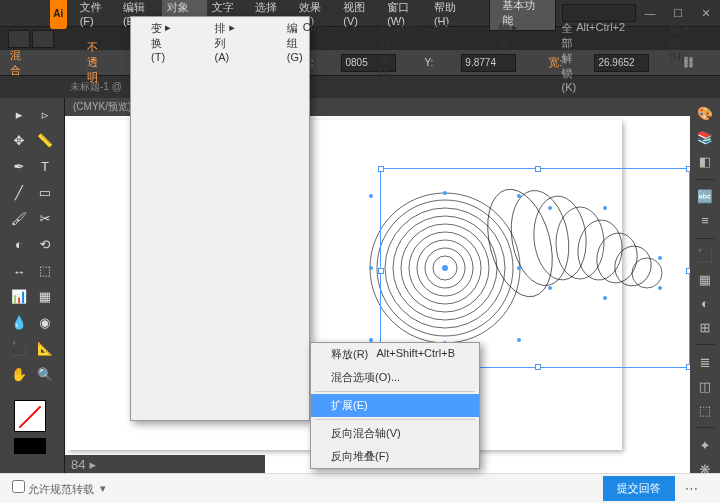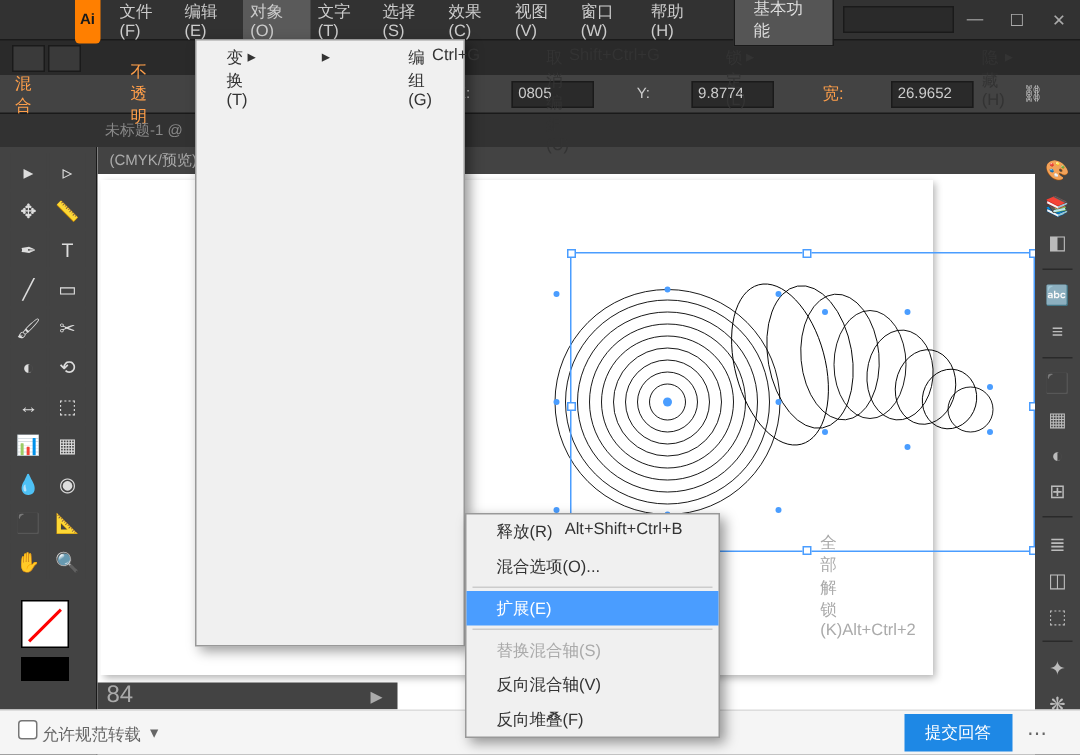--- a/index.html
+++ b/index.html
@@ -24,31 +24,31 @@
   .swatch-main:after { content: ''; position: absolute; width: 100%; height: 2px; background: red; top: 50%; left: 0; transform: rotate(-45deg); }
   .canvas-area { flex: 1; background: #fff; position: relative; overflow: hidden; }
   .canvas-header { height: 18px; background: #434343; color: #aaa; font-size: 10px; padding-left: 8px; display: flex; align-items: center; }
   .artboard { position: absolute; top: 22px; left: 2px; width: 555px; height: 330px; background: #fff; box-shadow: 2px 2px 5px rgba(0,0,0,.3); }
   .spiral-svg { position: absolute; top: 40px; left: 300px; width: 320px; height: 250px; }
   .selection-box { position: absolute; border: 1px solid #4a9dff; top: 70px; left: 315px; width: 310px; height: 200px; }
   .sel-handle { position: absolute; width: 6px; height: 6px; background: #fff; border: 1px solid #4a9dff; }
   .right-panel { width: 30px; background: #434343; display: flex; flex-direction: column; align-items: center; padding-top: 6px; gap: 4px; }
   .panel-icon { width: 20px; height: 20px; color: #bbb; font-size: 13px; display: flex; align-items: center; justify-content: center; cursor: pointer; }
   .dropdown { position: absolute; background: #f0f0f0; border: 1px solid #999; box-shadow: 3px 3px 8px rgba(0,0,0,.4); font-size: 11px; color: #333; z-index: 100; }
-  .dropdown.main { top: 26px; left: 130px; width: 180px; }
+  .dropdown.main { top: 16px; left: 130px; width: 180px; }
   .dropdown.sub { top: 342px; left: 310px; width: 170px; }
   .dd-item { padding: 4px 24px 4px 20px; display: flex; justify-content: space-between; cursor: pointer; }
   .dd-item.hl { background: #4a9dff; color: #fff; }
-  .dd-item.disabled { color: #aaa; align-items: flex-end; }
+  .dd-item.disabled { color: #aaa; }
   .dd-sep { height: 1px; background: #ccc; margin: 2px 4px; }
   .dd-arrow { float: right; }
   .bottom-bar { position: absolute; bottom: 0; left: 0; right: 0; height: 30px; background: #f5f5f5; display: flex; align-items: center; padding: 0 12px; font-size: 11px; color: #666; border-top: 1px solid #ddd; }
   .btn-blue { background: #1e88e5; color: #fff; padding: 5px 14px; border: none; font-size: 11px; margin-left: auto; cursor: pointer; }
   .btn-plain { padding: 5px 10px; color: #666; border: none; background: none; cursor: pointer; }
-  .status-bar { position: absolute; bottom: 30px; left: 65px; height: 18px; background: #434343; color: #aaa; font-size: 16px; display: flex; align-items: center; padding: 0 6px; width: 200px; justify-content: space-between; }
+  .status-bar { position: absolute; bottom: 30px; left: 65px; height: 18px; background: #434343; color: #aaa; font-size: 13px; display: flex; align-items: center; padding: 0 6px; width: 200px; }
   .basic-label { background: #555; padding: 2px 12px; border: 1px solid #1a1a1a; color: #ddd; margin-left: 16px; }
   .dim-label { color: #ff9f4a; margin: 0 4px; }
 </style>
 </head>
 <body>
 
 <div class="titlebar">
   <div class="app-icon">Ai</div>
   <span class="menu-item">文件(F)</span>
   <span class="menu-item">编辑(E)</span>
@@ -216,20 +216,21 @@
       <div class="panel-icon">🔗</div>
     </div>
 </div>
 
 <div class="dropdown main" id="dd-main">
     <div class="dd-item">
       <span>变换(T)</span>
       <span class="dd-arrow">▸</span>
     </div>
     <div class="dd-item">
+      <span>排列(A)</span>
       <span class="dd-arrow">▸</span>
     </div>
     <div class="dd-sep"></div>
     <div class="dd-item">
       <span>编组(G)</span>
       <span>Ctrl+G</span>
     </div>
     <div class="dd-item">
       <span>取消编组(U)</span>
       <span>Shift+Ctrl+G</span>
@@ -258,23 +259,20 @@
       <span>Alt+Shift+Ctrl+B</span>
     </div>
     <div class="dd-item">
       <span>混合选项(O)...</span>
     </div>
     <div class="dd-sep"></div>
     <div class="dd-item hl">
       <span>扩展(E)</span>
     </div>
     <div class="dd-sep"></div>
-    <div class="dd-item disabled">
-      <span>替换混合轴(S)</span>
-    </div>
     <div class="dd-item">
       <span>反向混合轴(V)</span>
     </div>
     <div class="dd-item">
       <span>反向堆叠(F)</span>
     </div>
   </div>
 
 <div class="status-bar">
   <span>84</span>

